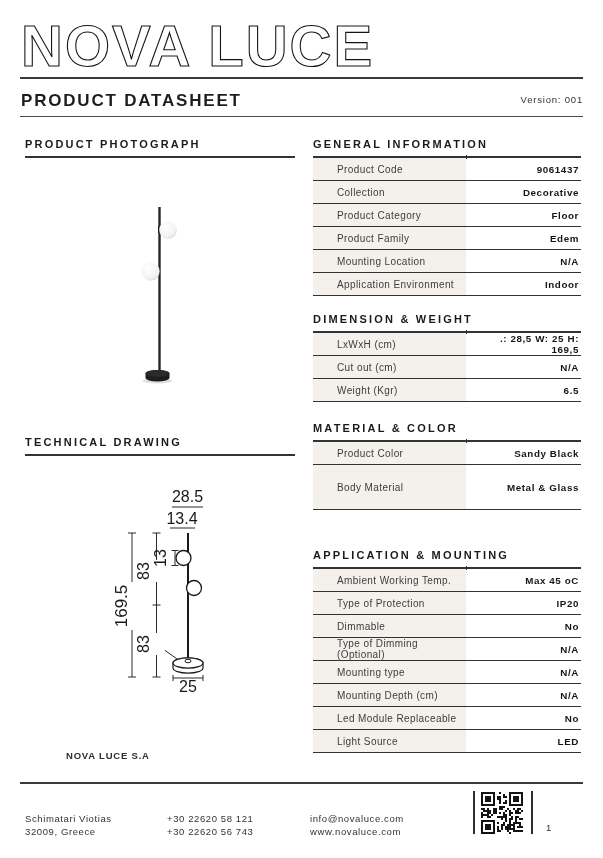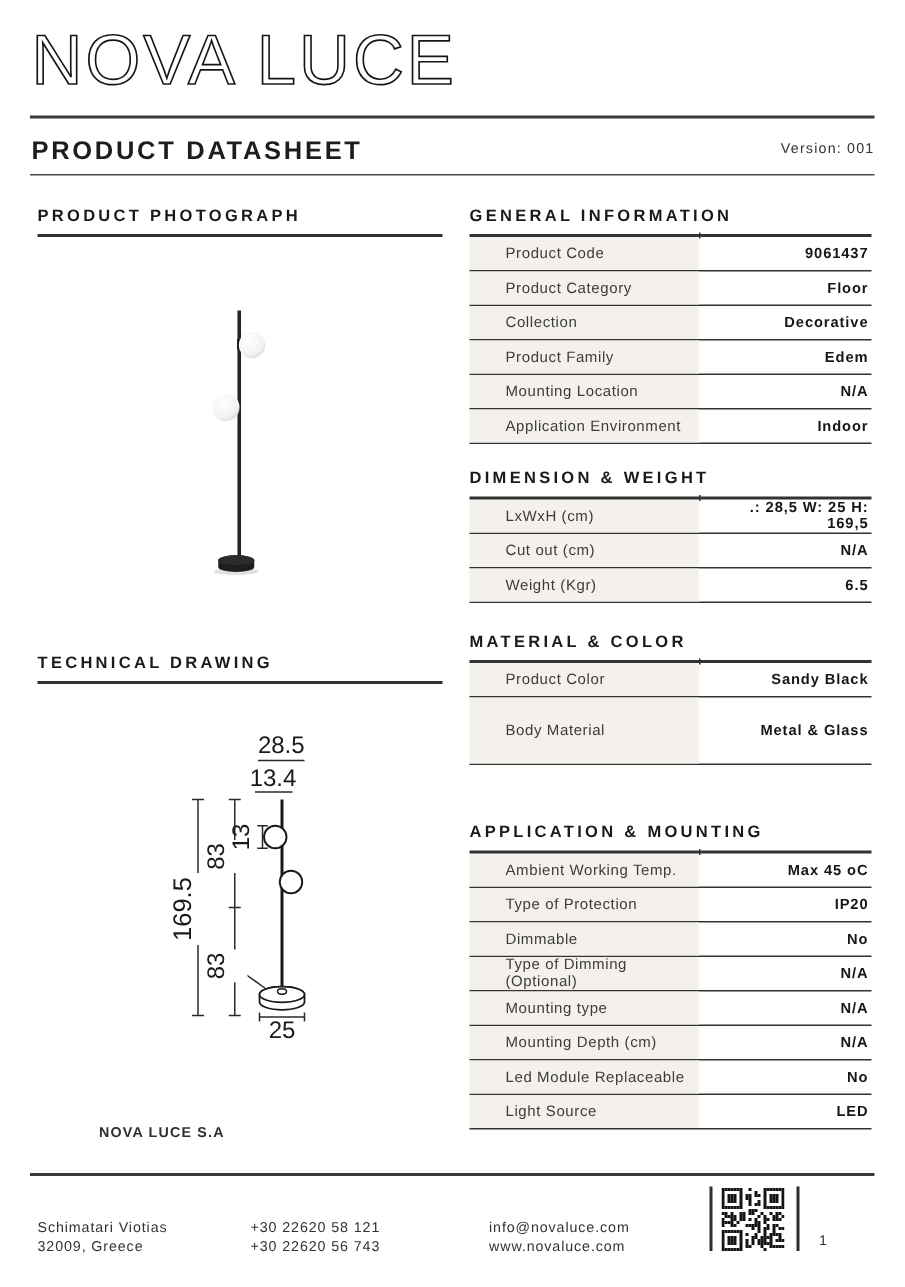--- a/index.html
+++ b/index.html
@@ -1,21 +1,21 @@
 <!DOCTYPE html>
 <html><head>
 <meta charset="utf-8">
 <style>
   * { margin:0; padding:0; box-sizing:border-box; }
   html,body { background:#ffffff; }
   body { font-family:"Liberation Sans", sans-serif; color:#1f1f1f; }
   .page { position:relative; width:603px; height:858px; background:#fff; overflow:hidden; }
 
   
-  .logo { position:absolute; left:21px; top:12px; font-size:47px; font-weight:400;
+  .logo { position:absolute; left:21px; top:12px; font-size:58px; font-weight:700;
           letter-spacing:2px; color:#161616; white-space:nowrap; }
   @supports (-webkit-text-stroke: 1px black) {
     .logo { color:transparent; -webkit-text-stroke:1.1px #141414; }
   }
   .rule-heavy { position:absolute; left:20px; right:20px; height:2px; background:#3a3a3a; }
   .rule-thin  { position:absolute; left:20px; right:20px; height:1px; background:#4a4a4a; }
   .ds-title { position:absolute; left:21px; top:91px; font-size:17px; font-weight:bold;
               letter-spacing:1.8px; color:#1d1d1d; }
   .version  { position:absolute; right:20px; top:94px; font-size:9.5px; letter-spacing:0.8px; color:#333; }
 
@@ -42,21 +42,21 @@
   .leftsec { left:25px; width:270px; }
   .art { position:absolute; left:25px; }
 
   
   .f-company { position:absolute; left:25px; top:750px; font-size:9.5px; font-weight:bold;
                letter-spacing:0.8px; color:#2e2e2e;padding-left:41px; }
   .f-block { position:absolute; top:813px; font-size:9.5px; letter-spacing:0.6px;
              line-height:12.5px; color:#333; }
   .f-addr  { left:25px; }
   .f-phone { left:167px;text-align:center; }
-  .f-web   { left:310px;margin-left:16px; }
+  .f-web   { left:310px; }
   .f-bar { position:absolute; top:791px; width:1.5px; height:43px; background:#2e2e2e; }
   .f-bar1 { left:473px; } .f-bar2 { left:531px; }
   .qr { position:absolute; left:481px; top:792px; width:42px; height:42px; }
   .pageno { position:absolute; left:546px; top:822px; font-size:9.5px; color:#333; }
 
   svg text { font-family:"Liberation Sans", sans-serif; fill:#191919; }
   .dimtxt { font-size:16px; }
 </style>
 </head>
 <body>
@@ -151,26 +151,26 @@
 
   <div class="sec datasec" id="sec-0" style="top:138px;">
     <div class="sec-title">GENERAL INFORMATION</div>
     <div class="sec-rule"></div>
     <div class="t-body">
         <div class="t-row">
           <div class="t-label">Product Code</div>
           <div class="t-value">9061437</div>
         </div>
         <div class="t-row">
+          <div class="t-label">Collection</div>
+          <div class="t-value">Decorative</div>
+        </div>
+        <div class="t-row">
           <div class="t-label">Product Category</div>
           <div class="t-value">Floor</div>
-        </div>
-        <div class="t-row">
-          <div class="t-label">Collection</div>
-          <div class="t-value">Decorative</div>
         </div>
         <div class="t-row">
           <div class="t-label">Product Family</div>
           <div class="t-value">Edem</div>
         </div>
         <div class="t-row">
           <div class="t-label">Mounting Location</div>
           <div class="t-value">N/A</div>
         </div>
         <div class="t-row">

